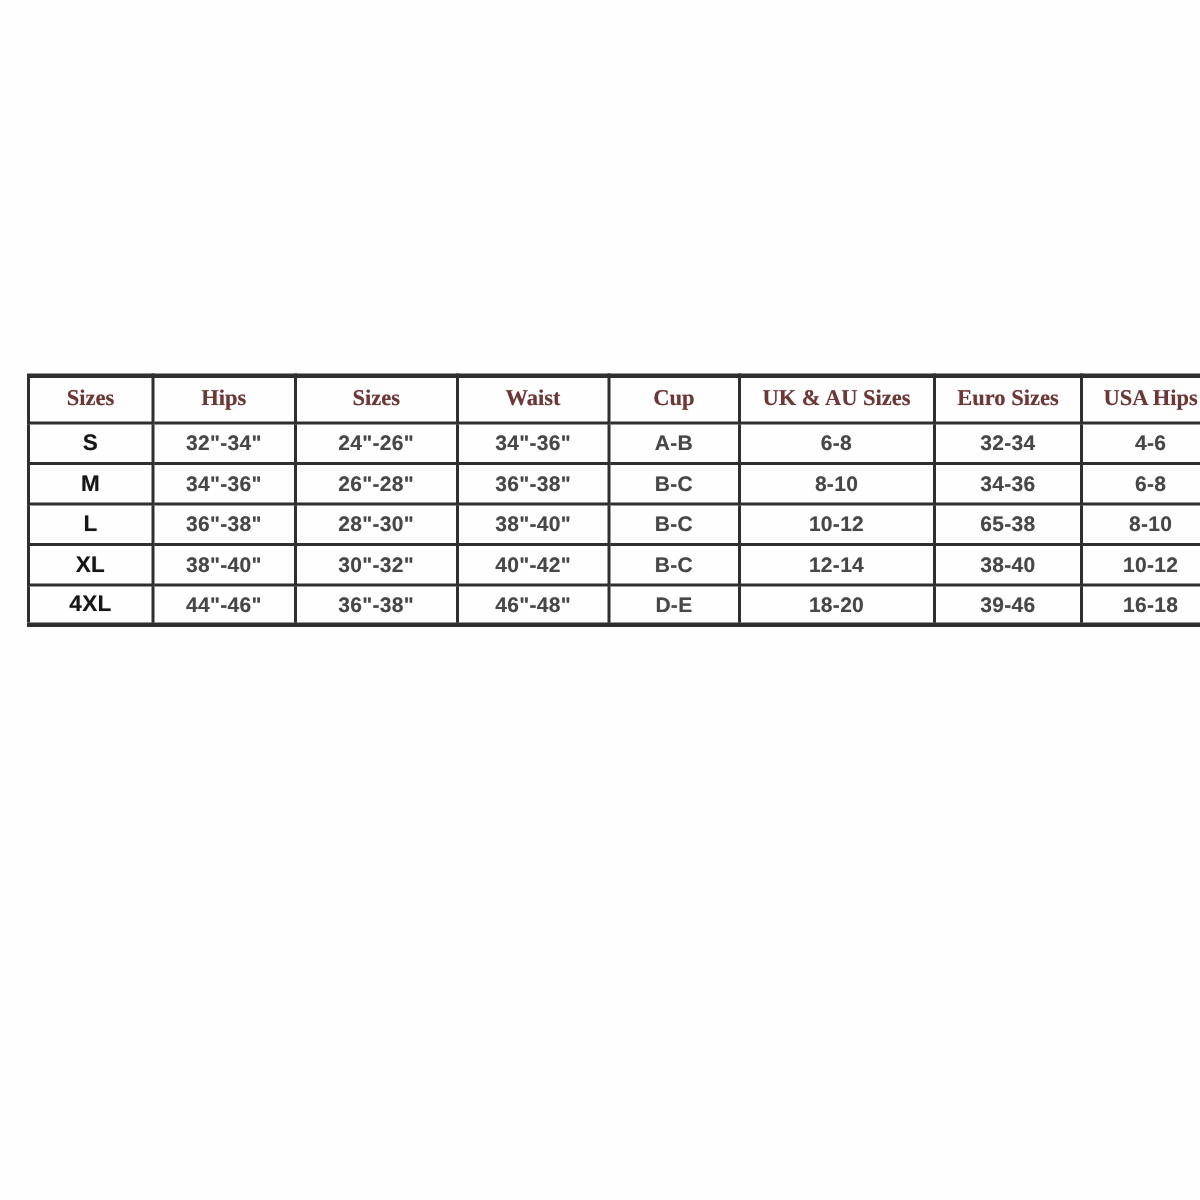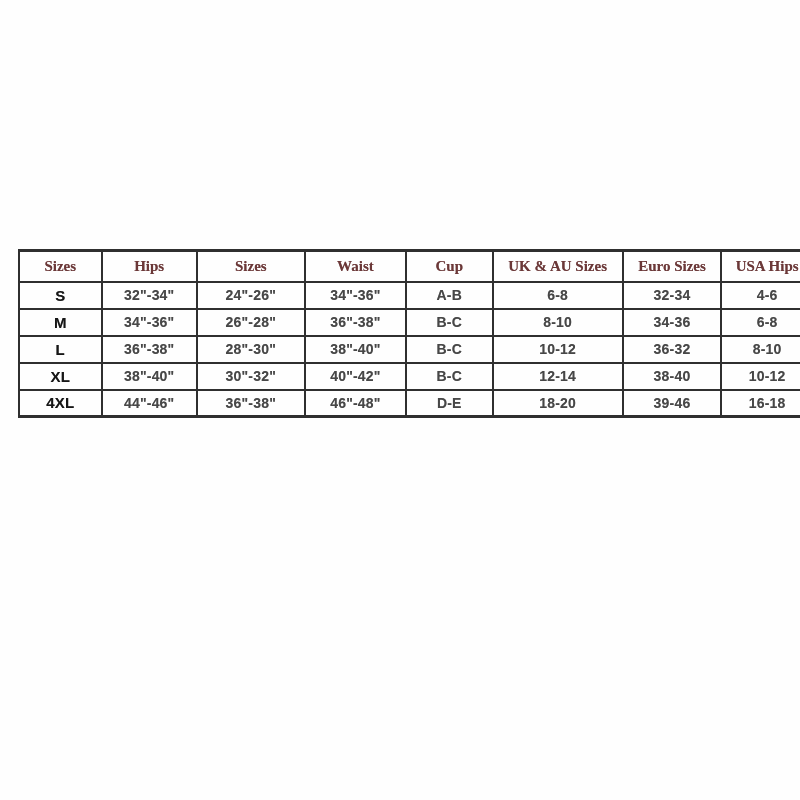--- a/index.html
+++ b/index.html
@@ -101,21 +101,21 @@
             <td>34-36</td>
             <td>6-8</td>
           </tr>
           <tr>
             <td class="size-col">L</td>
             <td>36"-38"</td>
             <td>28"-30"</td>
             <td>38"-40"</td>
             <td>B-C</td>
             <td>10-12</td>
-            <td>36-32</td>
+            <td>65-38</td>
             <td>8-10</td>
           </tr>
           <tr>
             <td class="size-col">XL</td>
             <td>38"-40"</td>
             <td>30"-32"</td>
             <td>40"-42"</td>
             <td>B-C</td>
             <td>12-14</td>
             <td>38-40</td>

